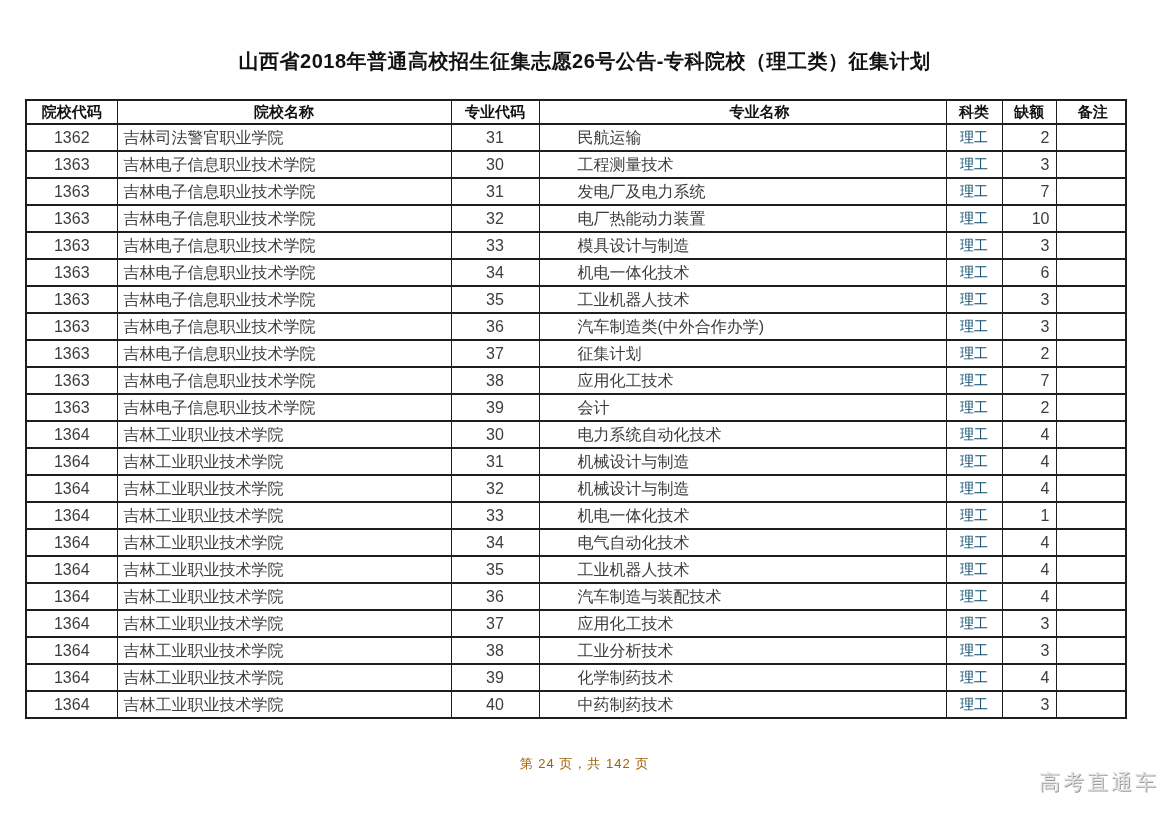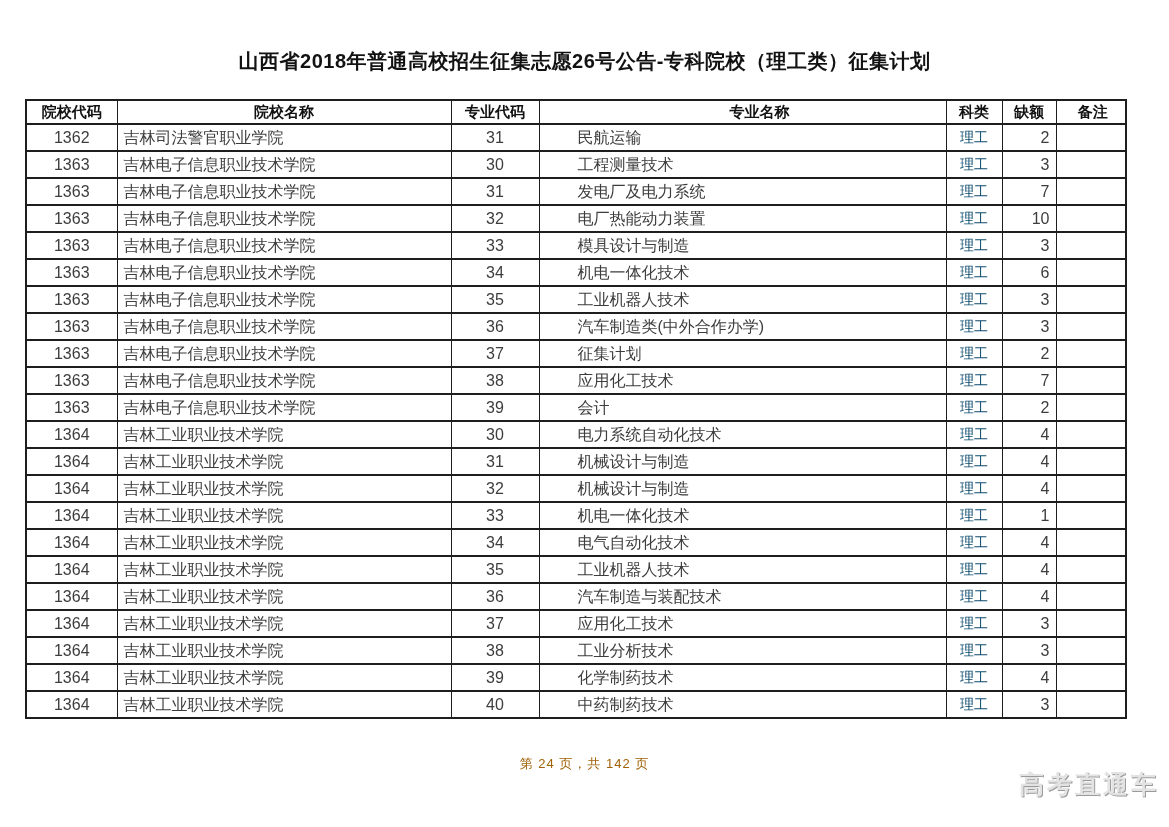--- a/index.html
+++ b/index.html
@@ -78,22 +78,22 @@
     width:100%;
     text-align:center;
     font-size:13px;
     color:#a16207;
     letter-spacing:1px;
   }
   .watermark{
     position:absolute;
     top:768px;
     right:10px;
-    font-size:25px;
-    font-weight:bold;
+    font-size:21px;
+    font-weight:normal;
     letter-spacing:3px;
     color:var(--wm-color);
     text-shadow:1px 1px 0 var(--wm-shadow);
     user-select:none;
   }
 </style>
 </head>
 <body>
 
 <div class="doc-title">山西省2018年普通高校招生征集志愿26号公告-专科院校（理工类）征集计划</div>

